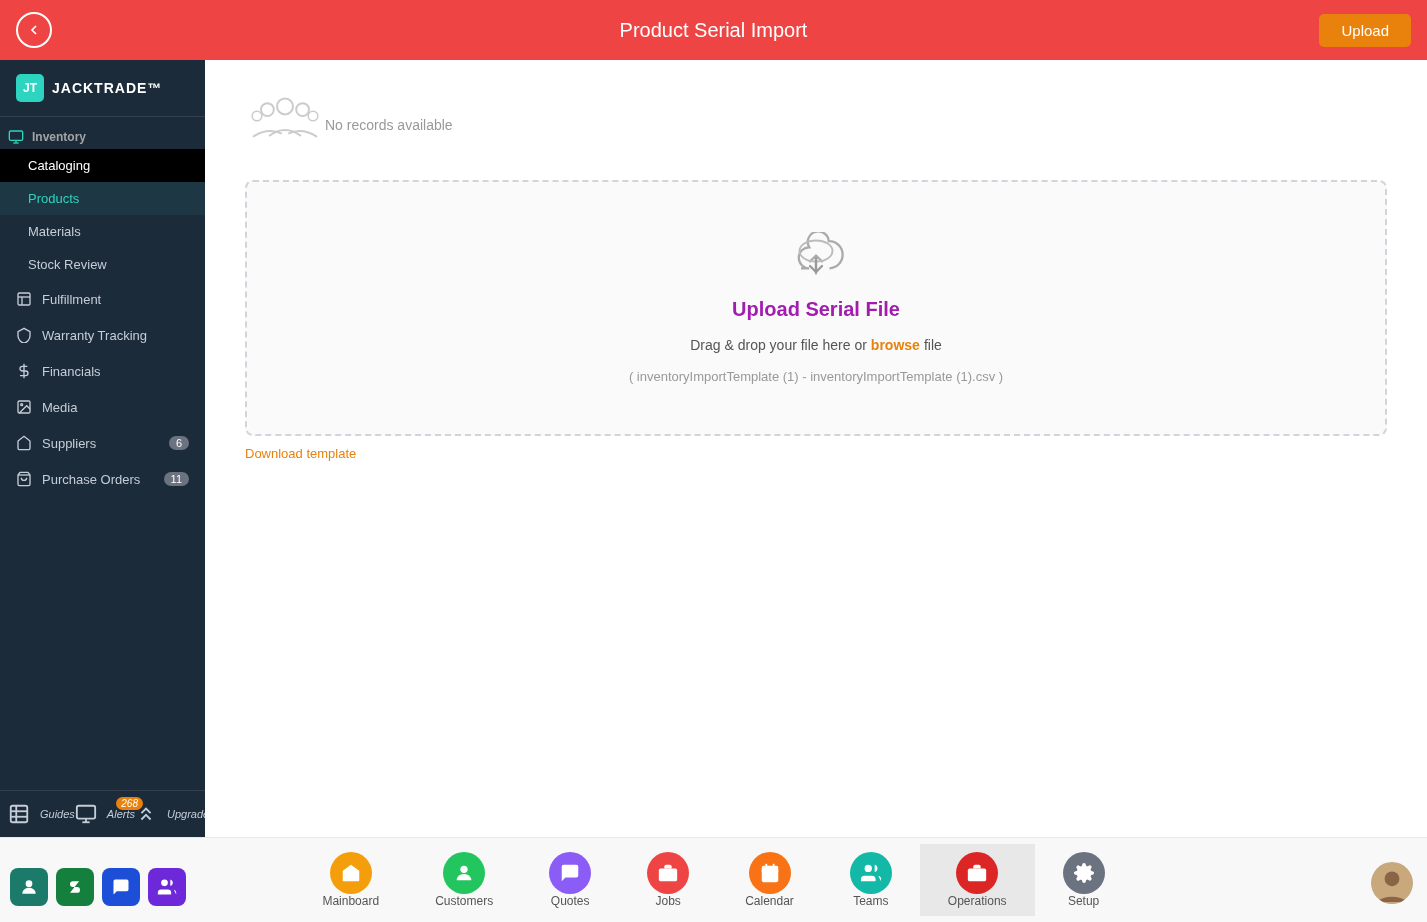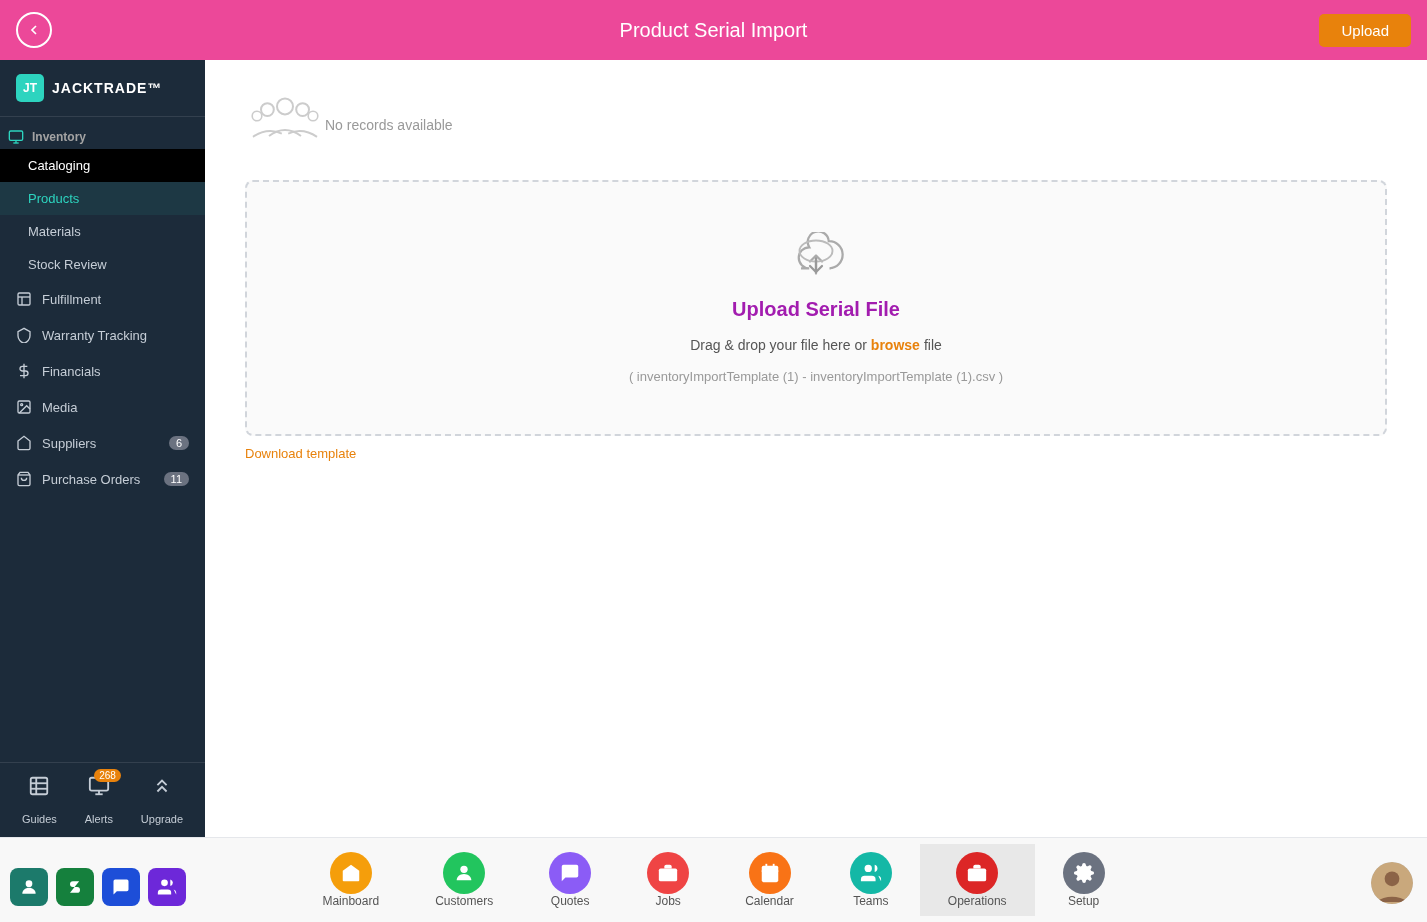--- a/index.html
+++ b/index.html
@@ -1,20 +1,20 @@
 <!DOCTYPE html>
 <html><head>
   <meta charset="utf-8">
   <style>
     * { box-sizing: border-box; margin: 0; padding: 0; }
     body { font-family: -apple-system, BlinkMacSystemFont, 'Segoe UI', sans-serif; background: #f5f5f5; display: flex; flex-direction: column; height: 922px; overflow: hidden; }
 
     
     .top-header {
-      background: #ec4899;
+      background: #ef4444;
       height: 60px;
       display: flex;
       align-items: center;
       justify-content: center;
       position: relative;
       flex-shrink: 0;
     }
     .top-header .back-btn {
       position: absolute;
       left: 16px;
@@ -114,22 +114,22 @@
     }
 
     .sidebar-footer {
       margin-top: auto;
       border-top: 1px solid rgba(255,255,255,0.1);
       padding: 12px 8px;
       display: flex;
       justify-content: space-around;
     }
     .sidebar-footer-btn {
-      display: flex; flex-direction: column; align-items: center; gap: 16px;
-      color: #c5cdd6; font-size: 11px; cursor: pointer; position: relative;
+      display: flex; flex-direction: row; align-items: center; gap: 10px;
+      color: #c5cdd6; font-size: 11px; cursor: pointer; position: relative; font-style: italic;
     }
     .sidebar-footer-btn svg { width: 22px; height: 22px; }
     .footer-badge {
       position: absolute;
       top: -6px; right: -8px;
       background: #e8820c;
       color: #fff; border-radius: 10px;
       padding: 1px 5px; font-size: 10px;
     }
 

